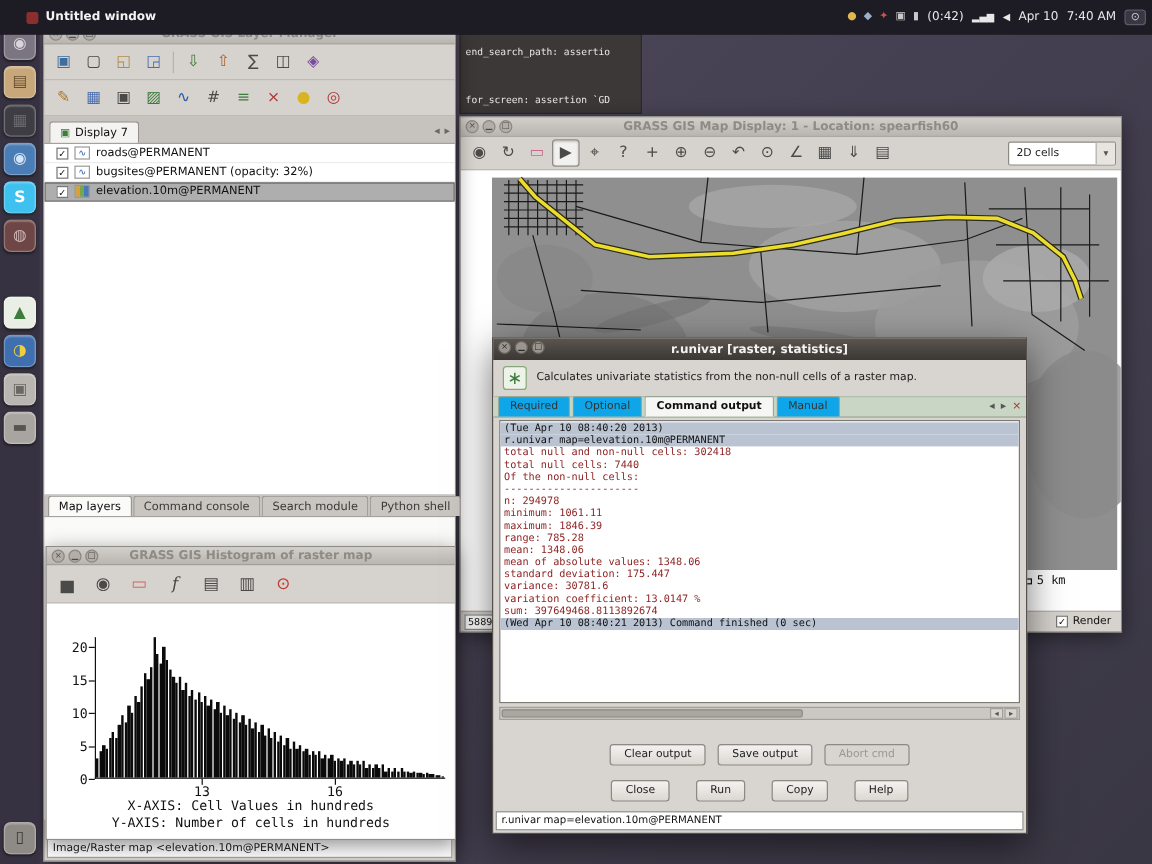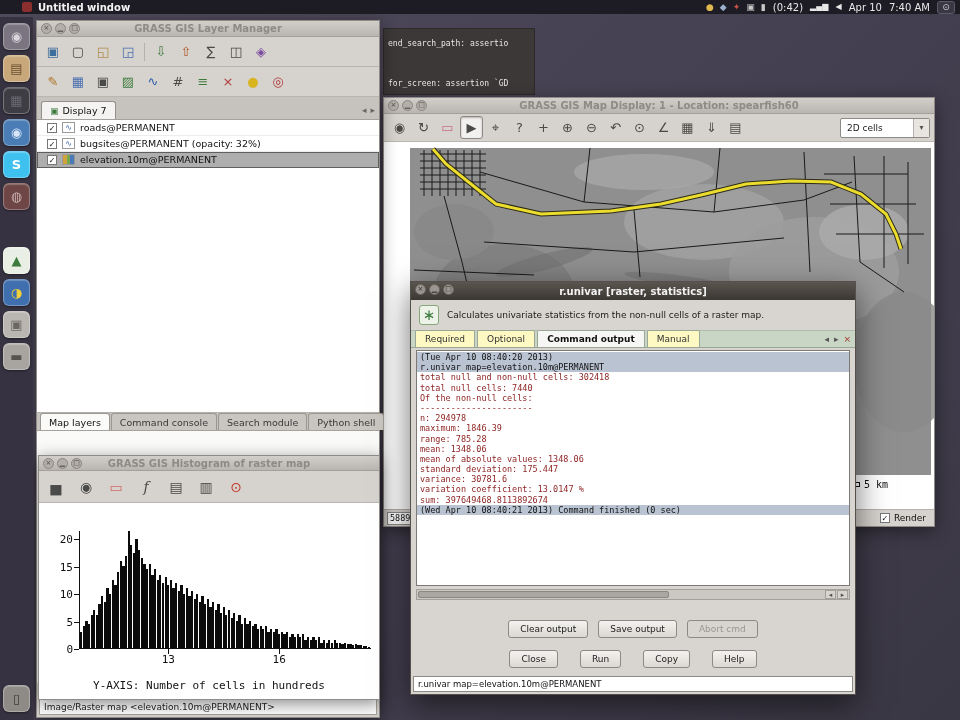--- a/index.html
+++ b/index.html
@@ -2,21 +2,21 @@
 <html><head>
 <meta charset="utf-8">
 <style>
   *{margin:0;padding:0;box-sizing:border-box}
   html,body{background:#222}
   #screen{position:relative;width:960px;height:720px;overflow:hidden;
     background:linear-gradient(135deg,#504b5c 0%,#443f50 55%,#3a3744 100%);
     font-family:"DejaVu Sans",sans-serif;color:#111}
 
   
-  .panel{position:absolute;left:0;top:0;width:960px;height:14px;background:#1d1b24;
+  .panel{position:absolute;left:0;top:0;width:960px;height:29px;background:#1d1b24;
     display:flex;align-items:center;z-index:20;color:#eee}
   .p-ico{width:10px;height:10px;background:#8b2e2e;border-radius:2px;margin:0 6px 0 22px;flex:none}
   .p-title{font-size:10px;font-weight:bold;color:#f4f4f4;white-space:nowrap}
   .tray{margin-left:auto;display:flex;align-items:center;gap:7px;padding-right:5px;font-size:10px;color:#e8e8e8}
   .tray .ti{font-size:9px;line-height:1}
   .tray .tlabel{white-space:nowrap}
   .glyphspan{line-height:1;font-size:8px}
   .sess{width:18px;height:13px;background:#3a3744;border:1px solid #5c5968;border-radius:3px;
     color:#ccc;font-size:9px;display:flex;align-items:center;justify-content:center}
 
@@ -110,21 +110,21 @@
     display:flex;align-items:center;justify-content:center}
   .dlg-titlebar .title{font-size:10px;font-weight:bold;color:#f2f2f2}
   .dlg-titlebar .wbtn{background:#9a958e;border-color:#6a655f;color:#2c2a27}
   .dlg-header{height:30px;display:flex;align-items:center;gap:8px;padding:0 8px}
   .mod-icon{width:20px;height:20px;border-radius:3px;background:#eef3ea;border:1px solid #86a878;color:#3e7c3e;
     font-size:15px;display:flex;align-items:center;justify-content:center;flex:none}
   .desc{font-size:9px;color:#1c1c1c;white-space:nowrap}
   #dlg-tabs{height:18px;background:#c9d6c6;display:flex;align-items:flex-end;padding:0 4px;
     border-top:1px solid #b0bdae;border-bottom:1px solid #9aa797}
   .dtab{height:17px;padding:0 9px;font-size:9px;display:flex;align-items:center;border:1px solid #9aa797;
-    border-bottom:none;border-radius:2px 2px 0 0;background:#fef9c3;color:#333;margin-right:2px;white-space:nowrap}
+    border-bottom:none;border-radius:2px 2px 0 0;background:#0ea5e9;color:#333;margin-right:2px;white-space:nowrap}
   .dtab.active{background:#f6f6f4;font-weight:bold;color:#111}
   .dlg-tab-ctrl{margin-left:auto;display:flex;gap:5px;font-size:9px;color:#555;align-items:center;padding-bottom:3px}
   .dlg-tab-ctrl .closex{color:#a33a2e}
   #output{position:absolute;left:5px;right:5px;top:68px;height:236px;background:#fff;border:1px solid #7d7974;
     font-family:"DejaVu Sans Mono",monospace;font-size:8.5px;overflow:hidden;padding-top:1px}
   .out-line{height:10.2px;line-height:10.2px;padding-left:3px;white-space:pre;color:#111}
   .out-line.red{color:#8c1f1f}
   .out-line.hl{background:#b9c3d2}
   #hscroll{position:absolute;left:5px;right:5px;top:307px;height:11px;background:#cbc7c2;border:1px solid #a39f9a}
   .hthumb{position:absolute;left:1px;top:1px;height:7px;width:58%;background:#aaa6a0;border:1px solid #8a8680;border-radius:2px}
@@ -540,20 +540,21 @@
             <div class="bar" style="height: 3.72093%;"></div>
             <div class="bar" style="height: 2.7907%;"></div>
             <div class="bar" style="height: 3.72093%;"></div>
             <div class="bar" style="height: 2.32558%;"></div>
             <div class="bar" style="height: 2.7907%;"></div>
             <div class="bar" style="height: 1.86047%;"></div>
             <div class="bar" style="height: 1.39535%;"></div>
             <div class="bar" style="height: 0.930233%;"></div>
           </div>
       </div>
+      <div class="cap cap1">X-AXIS: Cell Values in hundreds</div>
       <div class="cap cap2">Y-AXIS: Number of cells in hundreds</div>
     <span class="ylab" style="top: 140px;">0</span>
         <span class="ytickmark" style="top: 146px;"></span>
         <span class="ylab" style="top: 112.558px;">5</span>
         <span class="ytickmark" style="top: 118.558px;"></span>
         <span class="ylab" style="top: 85.1163px;">10</span>
         <span class="ytickmark" style="top: 91.1163px;"></span>
         <span class="ylab" style="top: 57.6744px;">15</span>
         <span class="ytickmark" style="top: 63.6744px;"></span>
         <span class="ylab" style="top: 30.2326px;">20</span>
@@ -592,20 +593,21 @@
       </span>
     </div>
     <div id="output">
         <div class="out-line hl">(Tue Apr 10 08:40:20 2013)</div>
         <div class="out-line hl">r.univar map=elevation.10m@PERMANENT</div>
         <div class="out-line red">total null and non-null cells: 302418</div>
         <div class="out-line red">total null cells: 7440</div>
         <div class="out-line red">Of the non-null cells:</div>
         <div class="out-line red">----------------------</div>
         <div class="out-line red">n: 294978</div>
+        <div class="out-line red">minimum: 1061.11</div>
         <div class="out-line red">maximum: 1846.39</div>
         <div class="out-line red">range: 785.28</div>
         <div class="out-line red">mean: 1348.06</div>
         <div class="out-line red">mean of absolute values: 1348.06</div>
         <div class="out-line red">standard deviation: 175.447</div>
         <div class="out-line red">variance: 30781.6</div>
         <div class="out-line red">variation coefficient: 13.0147 %</div>
         <div class="out-line red">sum: 397649468.8113892674</div>
         <div class="out-line hl">(Wed Apr 10 08:40:21 2013) Command finished (0 sec)</div>
       </div>

